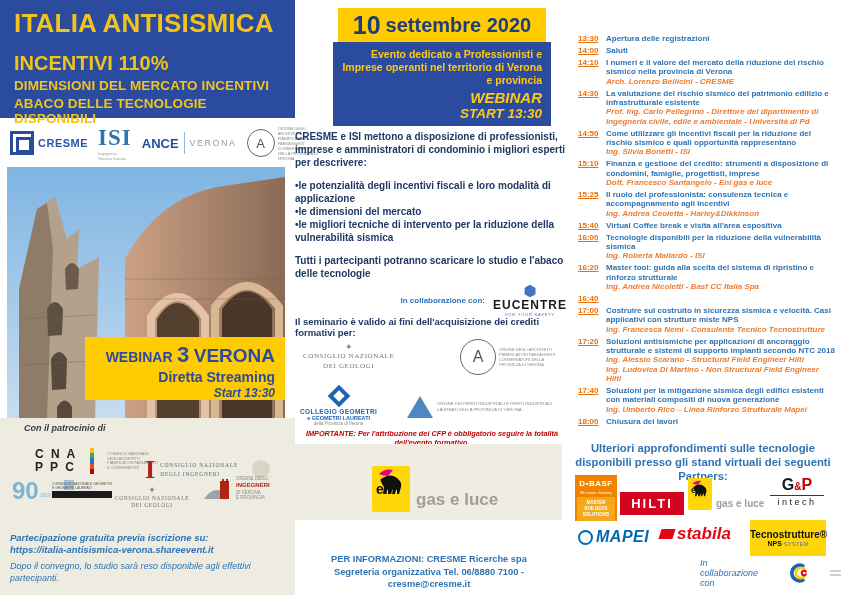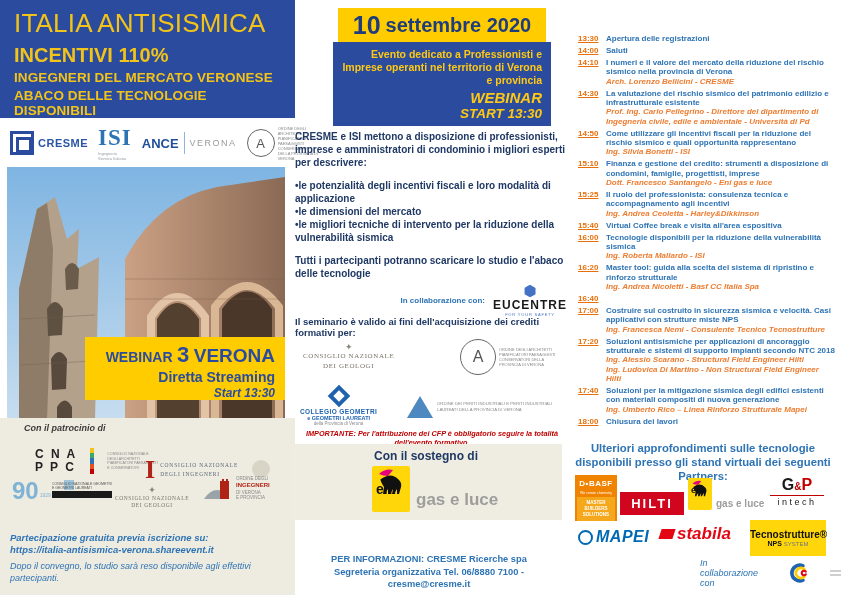--- a/index.html
+++ b/index.html
@@ -3,22 +3,22 @@
 <meta charset="utf-8">
 <style>
   html,body{margin:0;padding:0;background:#fff;}
   .page{position:relative;width:841px;height:595px;background:#ffffff;overflow:hidden;
         font-family:"Liberation Sans",sans-serif;}
   .abs{position:absolute;}
 
   
   .hdr{left:0;top:0;width:295px;height:118px;background:#2B4B9E;color:#F2C318;
        padding:10px 14px;box-sizing:border-box;}
-  .hdr .t1{font-size:26px;font-weight:normal;letter-spacing:.2px;line-height:1.05;}
-  .hdr .t2{font-size:20px;font-weight:bold;margin-top:7px;}
+  .hdr .t1{font-size:26px;font-weight:bold;letter-spacing:.2px;line-height:1.05;}
+  .hdr .t2{font-size:20px;font-weight:bold;margin-top:15px;}
   .hdr .t3,.hdr .t4{font-size:13.5px;font-weight:bold;margin-top:3px;letter-spacing:.1px;}
 
   .logo-row{left:0;top:120px;width:295px;height:46px;display:flex;align-items:center;gap:10px;
             padding:0 10px;box-sizing:border-box;}
   .cresme{display:flex;align-items:center;gap:4px;}
   .cresme-ico{width:24px;height:24px;border:3px solid #2B4B9E;position:relative;box-sizing:border-box;}
   .cresme-ico:before{content:"";position:absolute;left:3px;top:3px;width:10px;height:10px;border:3px solid #2B4B9E;}
   .cresme-name{font-size:11px;font-weight:bold;color:#2B55A5;letter-spacing:.5px;}
   .isi{display:flex;flex-direction:column;align-items:center;}
   .isi-name{font-size:23px;font-weight:bold;color:#2E74B5;letter-spacing:1px;font-family:"Liberation Serif",serif;}
@@ -156,21 +156,21 @@
   .cb-lines span{display:block;width:28px;height:2px;background:#cfcfcf;}
 </style>
 </head>
 <body>
 
 <div class="page">
 
   <div class="abs hdr">
     <div class="t1">ITALIA ANTISISMICA</div>
     <div class="t2">INCENTIVI 110%</div>
-    <div class="t3">INGEGNERI DEL MERCATO VERONESE</div>
+    <div class="t3">DIMENSIONI DEL MERCATO INCENTIVI</div>
     <div class="t4">ABACO DELLE TECNOLOGIE DISPONIBILI</div>
   </div>
 
   <div class="abs logo-row">
     <div class="cresme">
       <div class="cresme-ico"></div>
       <span class="cresme-name">CRESME</span>
     </div>
     <div class="isi">
       <span class="isi-name">ISI</span>
@@ -351,21 +351,20 @@
     </div>
     <div class="periti">
       <div class="per-ico"></div>
       <div class="per-text">ORDINE DEI PERITI INDUSTRIALI E PERITI INDUSTRIALI LAUREATI DELLA PROVINCIA DI VERONA</div>
     </div>
   </div>
 
   <div class="abs important">IMPORTANTE: Per l'attribuzione dei CFP è obbligatorio seguire la totalità dell'evento formativo.</div>
 
   <div class="abs sostegno">
-    <div class="abs sost-label">Con il sostegno di</div>
     <div class="abs eni-block">
       <div class="eni-box">
         <svg width="38" height="30" viewBox="0 0 38 30">
           <path d="M7 8 Q13 2 21 4 L16 10 Q11 10 7 8 Z" fill="#E6007E"></path>
           <path d="M9 13 q10 -7 17 0 q4 3 3 8 l-2 7 h-2 l0 -5 l-3 5 h-2 l1 -5 l-3 5 h-2 l0 -5 l-3 5 h-2 l1 -7 q-5 -8 -3 -8 Z" fill="#111"></path>
         </svg>
         <span class="eni-name">eni</span>
       </div>
       <span class="eni-sub">gas e luce</span>
     </div>

